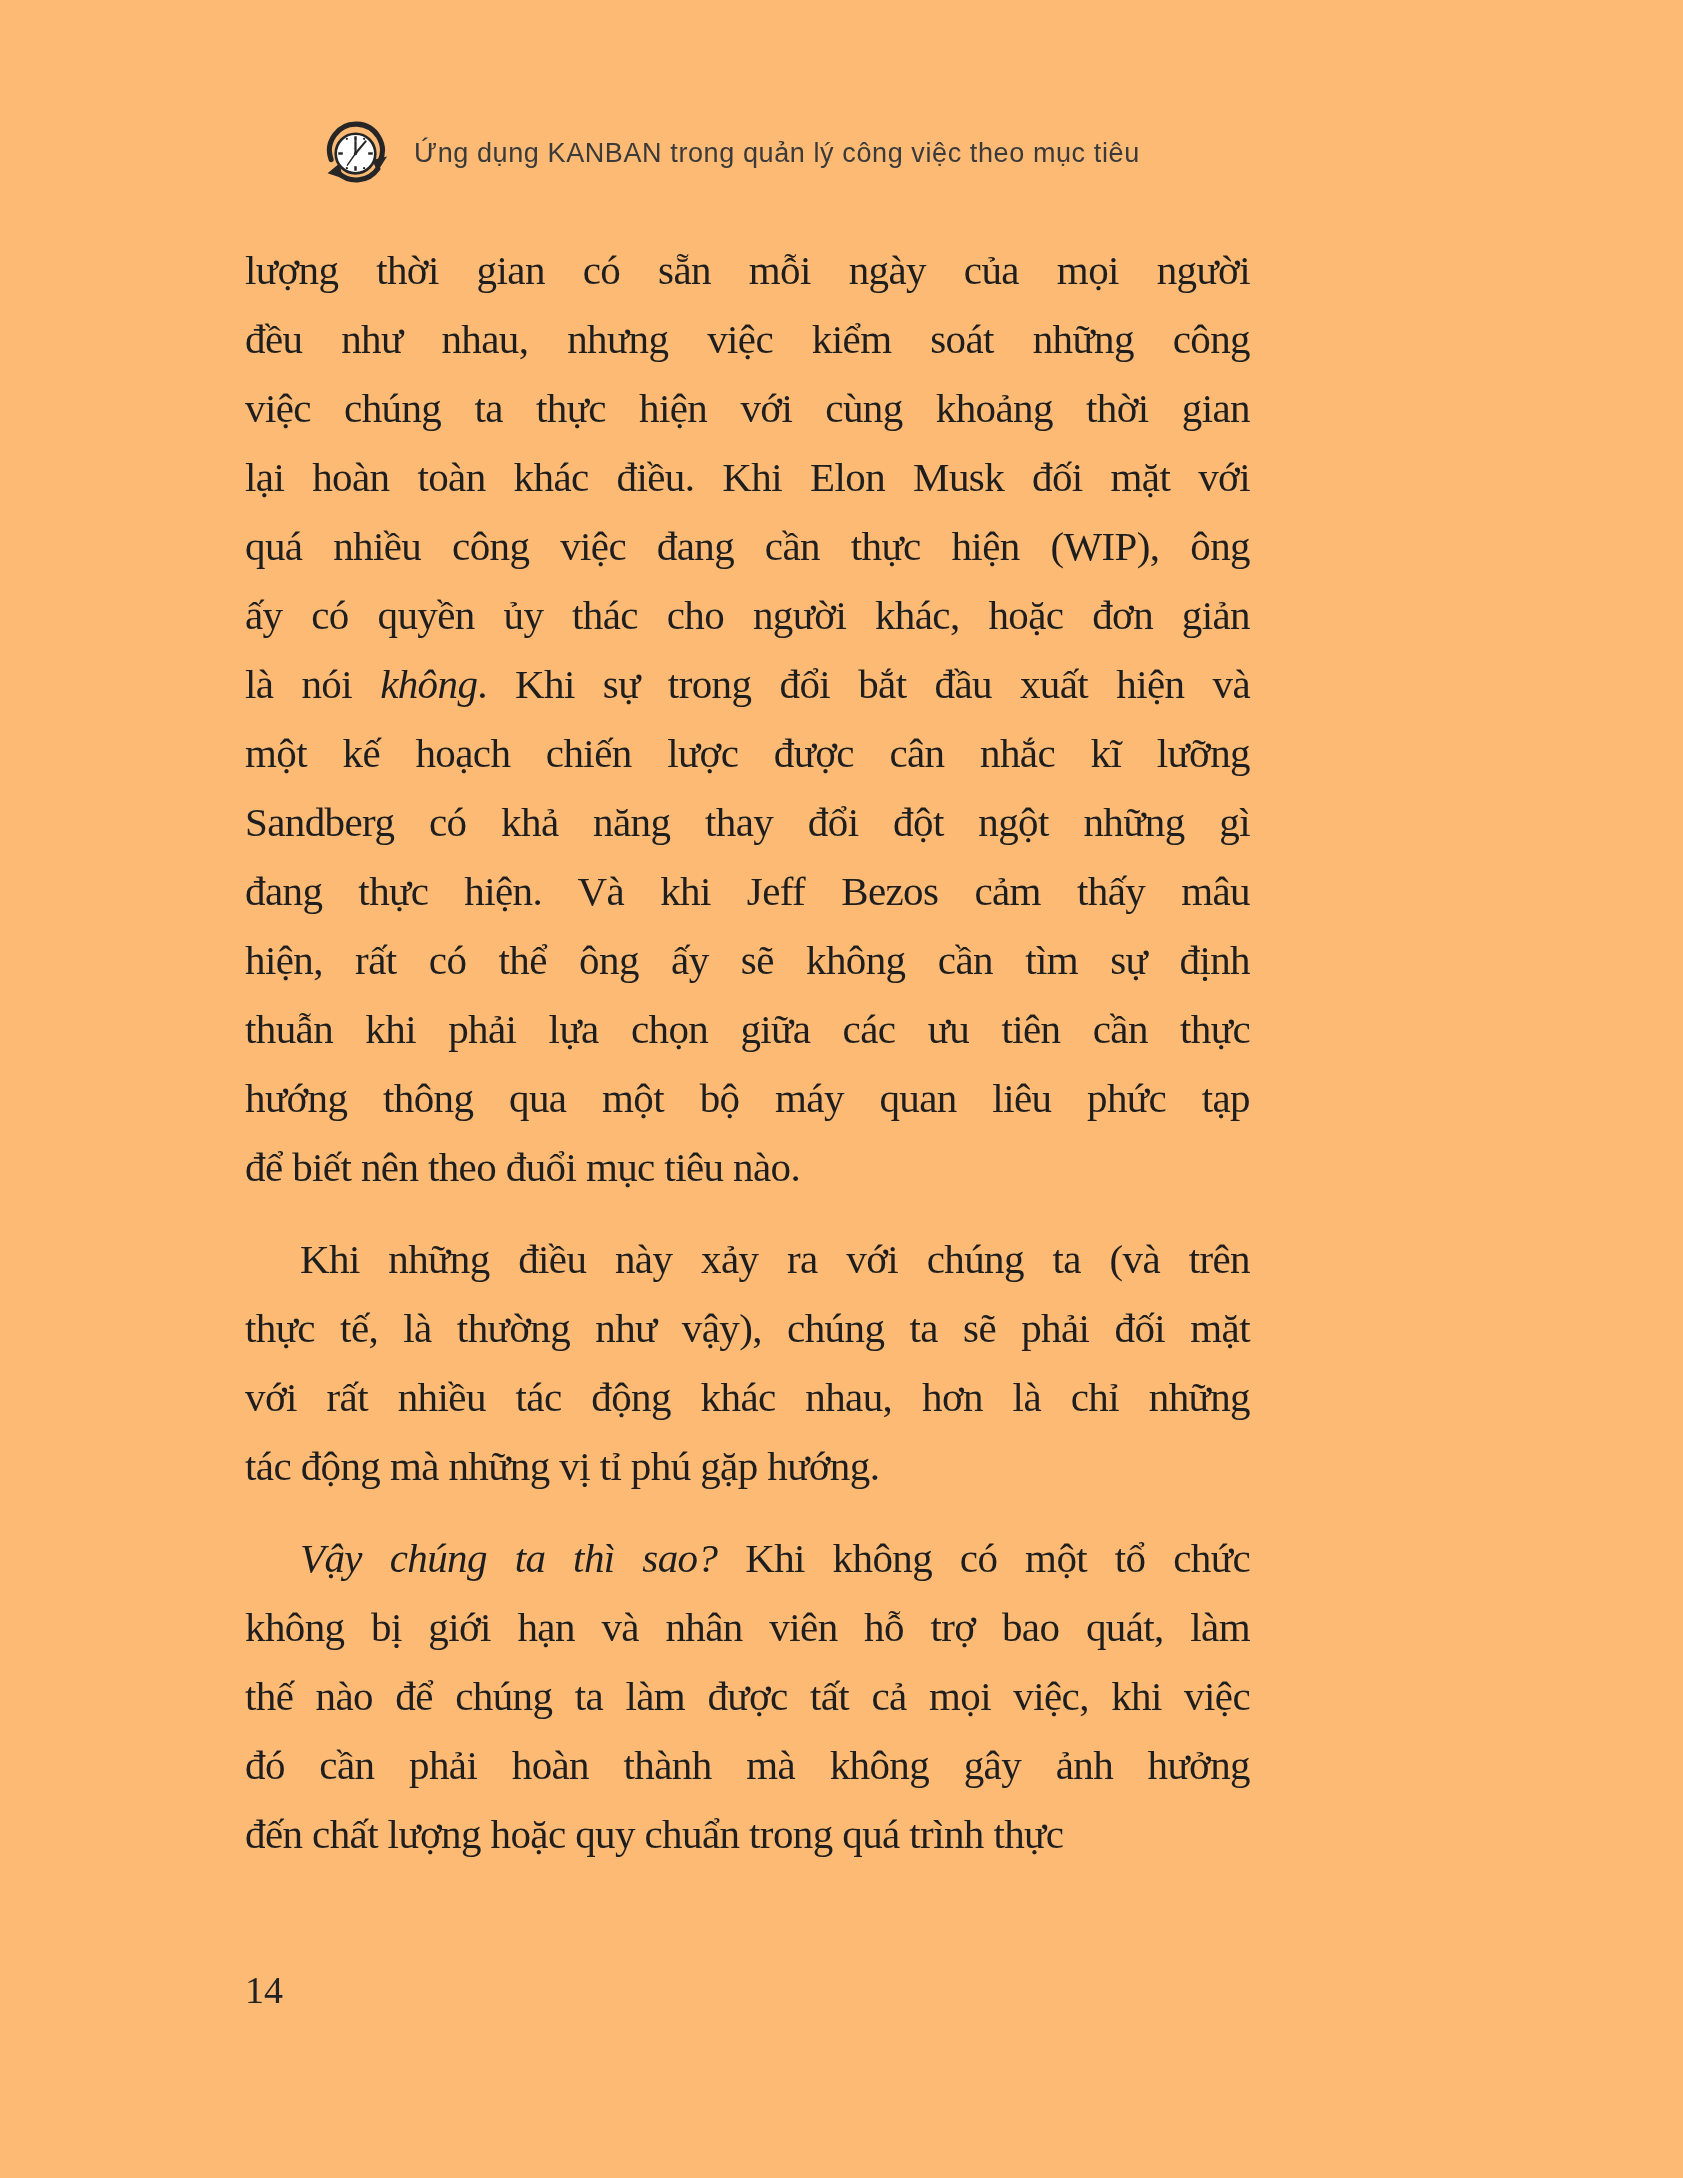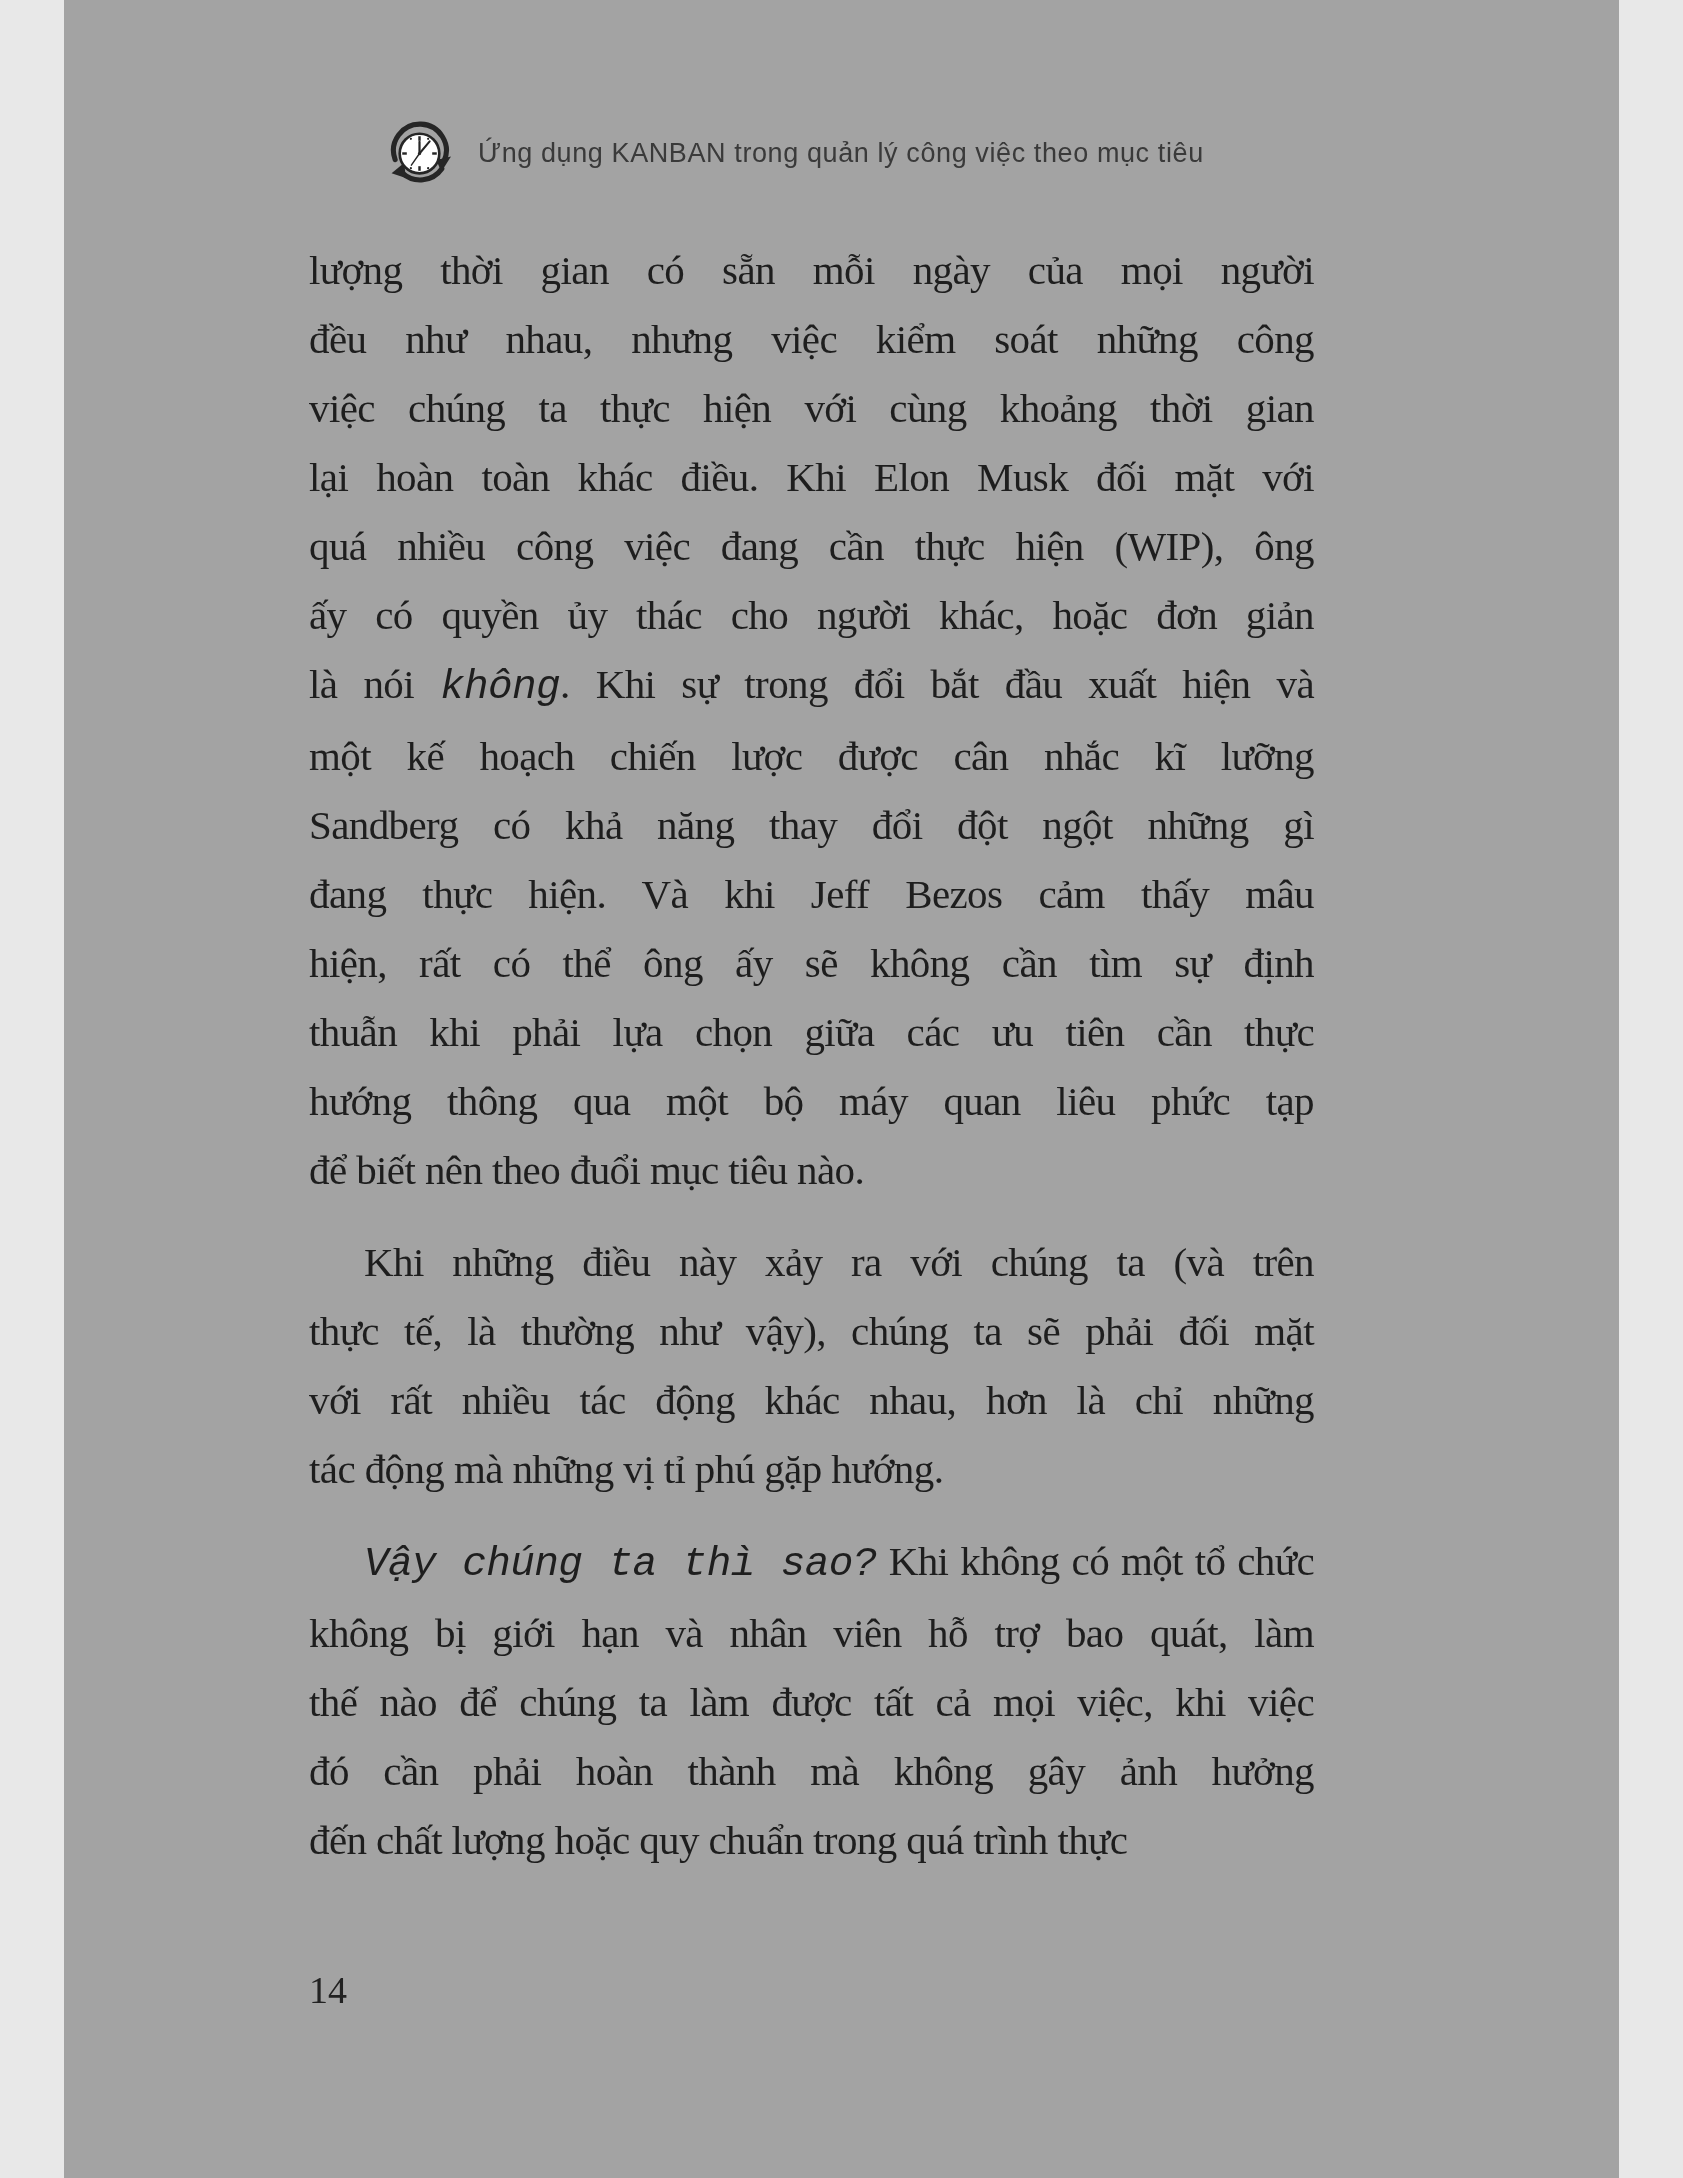--- a/index.html
+++ b/index.html
@@ -1,21 +1,21 @@
 <!DOCTYPE html>
 <html><head>
 <meta charset="utf-8">
 <style>
   html, body { margin: 0; padding: 0; background: #e8e8e8; }
   .page {
     position: relative;
-    width: 1555px;
+    width: 1683px;
     height: 2178px;
     margin: 0 auto;
-    background: #a3a3a3;
+    background: #fdba74;
     font-family: "Liberation Serif", serif;
     color: #1e1e1e;
     overflow: hidden;
   }
   .header {
     position: absolute;
     top: 121px;
     left: 323px;
     display: flex;
     align-items: center;
@@ -40,21 +40,21 @@
   .line {
     font-size: 41px;
     line-height: 69px;
     letter-spacing: -0.6px;
     text-align: justify;
     text-align-last: justify;
     color: #1e1e1e;
   }
   .line.last { text-align-last: left; }
   .para.indent .line:first-child { text-indent: 55px; }
-  .line em { font-style: italic; font-family: Liberation Mono, monospace; }
+  .line em { font-style: italic; }
   .page-number {
     position: absolute;
     left: 245px;
     top: 1968px;
     font-size: 38px;
     color: #222222;
     font-family: "Liberation Serif", serif;
     text-align: right;
   }
 </style>

